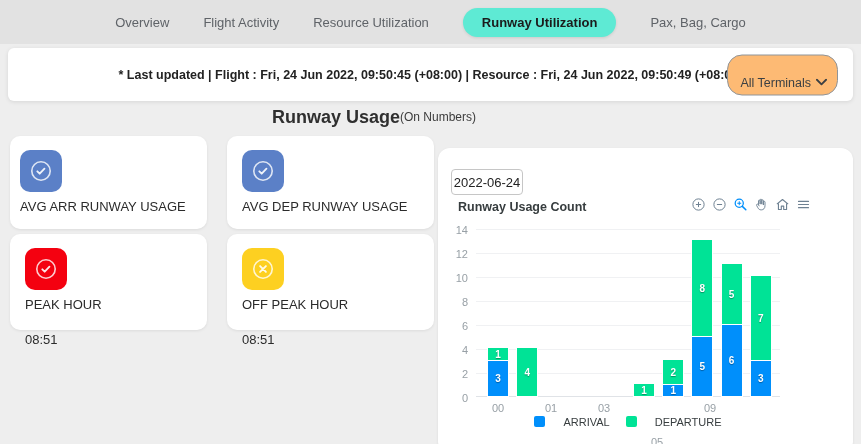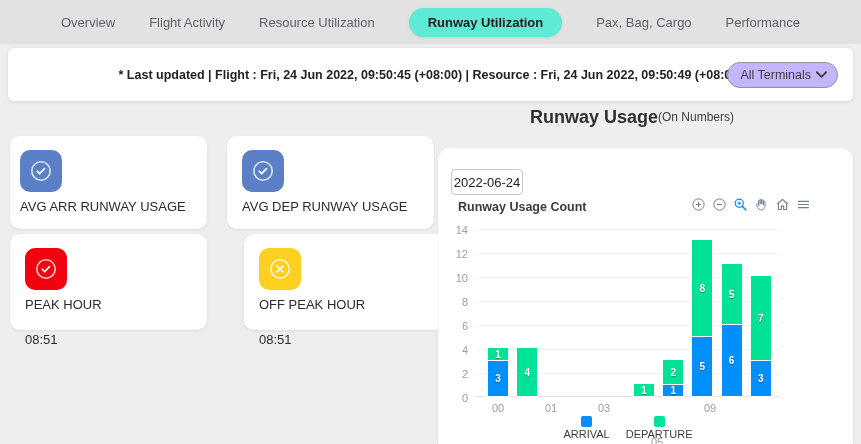--- a/index.html
+++ b/index.html
@@ -13,41 +13,41 @@
   .tab { font-size:13px; color:#5f6368; cursor:pointer; white-space:nowrap; padding:7px 0; }
   .tab.active { background:#5eead4; color:#1b1b1b; font-weight:bold; padding:7px 19px;
                 border-radius:16px; box-shadow:0 1px 3px rgba(0,0,0,.10); }
 
   
   .infobar { position:absolute; top:48px; left:8px; width:845px; height:53px; background:#ffffff;
              border-radius:6px; box-shadow:0 1px 4px rgba(0,0,0,.10);
              display:flex; align-items:center; justify-content:center; }
   .infobar-text { font-size:12.5px; font-weight:bold; color:#222; }
   .terminal-select { position:absolute; right:15px; top:50%; transform:translateY(-50%);
-                     border:1.5px solid #8f9499; border-radius:15px; padding:5px 10px 5px 12px;
-                     display:flex; align-items:center; gap:5px; cursor:pointer; background:#c4b5fd; }
+                     border:1.5px solid #8f9499; border-radius:15px; padding:20px 10px 5px 12px;
+                     display:flex; align-items:center; gap:5px; cursor:pointer; background:#fdba74; }
   .terminal-select span { font-size:12.5px; color:#3c4043; }
 
   
   .section-head { position:absolute; top:107px; left:14px; right:14px;
-                  display:flex; justify-content:flex-end; align-items:flex-start; }
+                  display:flex; justify-content:center; align-items:flex-start; }
   .section-title { font-size:18px; font-weight:bold; color:#2f2f2f; }
   .section-note { font-size:12px; color:#3c3c3c; margin-top:3px; }
 
   
   .card { position:absolute; background:#ffffff; border-radius:10px;
           box-shadow:0 1px 3px rgba(0,0,0,.08); padding:14px 14px 10px 15px; }
   .card-icon { width:42px; height:42px; border-radius:10px; display:flex;
                align-items:center; justify-content:center; }
   .card-label { font-size:13px; color:#2b2b2b; margin-top:7px; white-space:nowrap; }
   .card-value { font-size:13px; color:#2b2b2b; margin-top:20px; }
   #card-avg-arr { left:10px;  top:136px; width:197px; height:93px;padding-left:10px; }
   #card-avg-dep { left:227px; top:136px; width:207px; height:93px; }
   #card-peak    { left:10px;  top:234px; width:197px; height:96px; }
-  #card-offpeak { left:244px; top:234px; width:207px; height:96px; }
+  #card-offpeak { left:227px; top:234px; width:207px; height:96px; }
 
   
   .chart-card { position:absolute; left:438px; top:148px; width:415px; height:305px;
                 background:#ffffff; border-radius:12px; box-shadow:0 1px 3px rgba(0,0,0,.08); }
   .date-box { position:absolute; left:13px; top:21px; width:72px; height:26px;
               border:1px solid #c6c6c6; border-radius:4px; background:#fff;
               font-size:13px; color:#222; display:flex; align-items:center; justify-content:center;
               cursor:pointer; }
   .chart-title { position:absolute; left:20px; top:52px; font-size:12.5px; font-weight:bold; color:#373d3f; }
   .chart-toolbar { position:absolute; left:253px; top:49px; display:flex; align-items:center; gap:6px; }
@@ -55,36 +55,35 @@
 
   .plot { position:absolute; left:38px; top:81px; width:304px; height:168px; border-bottom:1px solid #e0e3e7; }
   .gridline { position:absolute; left:0; width:304px; height:1px; background:#f0f1f3; }
   .ylab { position:absolute; width:28px; text-align:right; font-size:11px; color:#98a0a6; }
   .xlab { position:absolute; font-size:11px; color:#98a0a6; transform:translateX(-50%); }
   .bar-seg { position:absolute; width:20px; outline:1px solid #ffffff;
              display:flex; align-items:center; justify-content:center; }
   .bar-seg span { font-size:10px; font-weight:bold; color:#fff; text-shadow:0 1px 1px rgba(0,0,0,.35); }
   .legend { position:absolute; left:38px; top:268px; width:304px; display:flex;
             justify-content:center; gap:16px; }
-  .legend-item { display:flex; align-items:center; gap:1px; cursor:pointer;flex-direction:column; }
+  .legend-item { display:flex; align-items:flex-start; gap:18px; cursor:pointer; }
   .legend-swatch { width:11px; height:11px; border-radius:2px; }
   .legend-text { font-size:11px; color:#373d3f; }
 </style>
 </head>
 <body>
 
 <div id="app">
 
   <nav class="tabbar">
     <div class="tab">Overview</div>
     <div class="tab">Flight Activity</div>
     <div class="tab">Resource Utilization</div>
     <div class="tab active">Runway Utilization</div>
     <div class="tab">Pax, Bag, Cargo</div>
-    <div class="tab">Performance</div>
   </nav>
 
   <div class="infobar">
     <div class="infobar-text">* Last updated | Flight : Fri, 24 Jun 2022, 09:50:45 (+08:00) | Resource : Fri, 24 Jun 2022, 09:50:49 (+08:00)</div>
     <div class="terminal-select">
       <span>All Terminals</span>
       <svg width="11" height="8" viewBox="0 0 12 8">
         <path d="M1 1l5 5 5-5" fill="none" stroke="#3c4043" stroke-width="2" stroke-linecap="round" stroke-linejoin="round"></path>
       </svg>
     </div>

